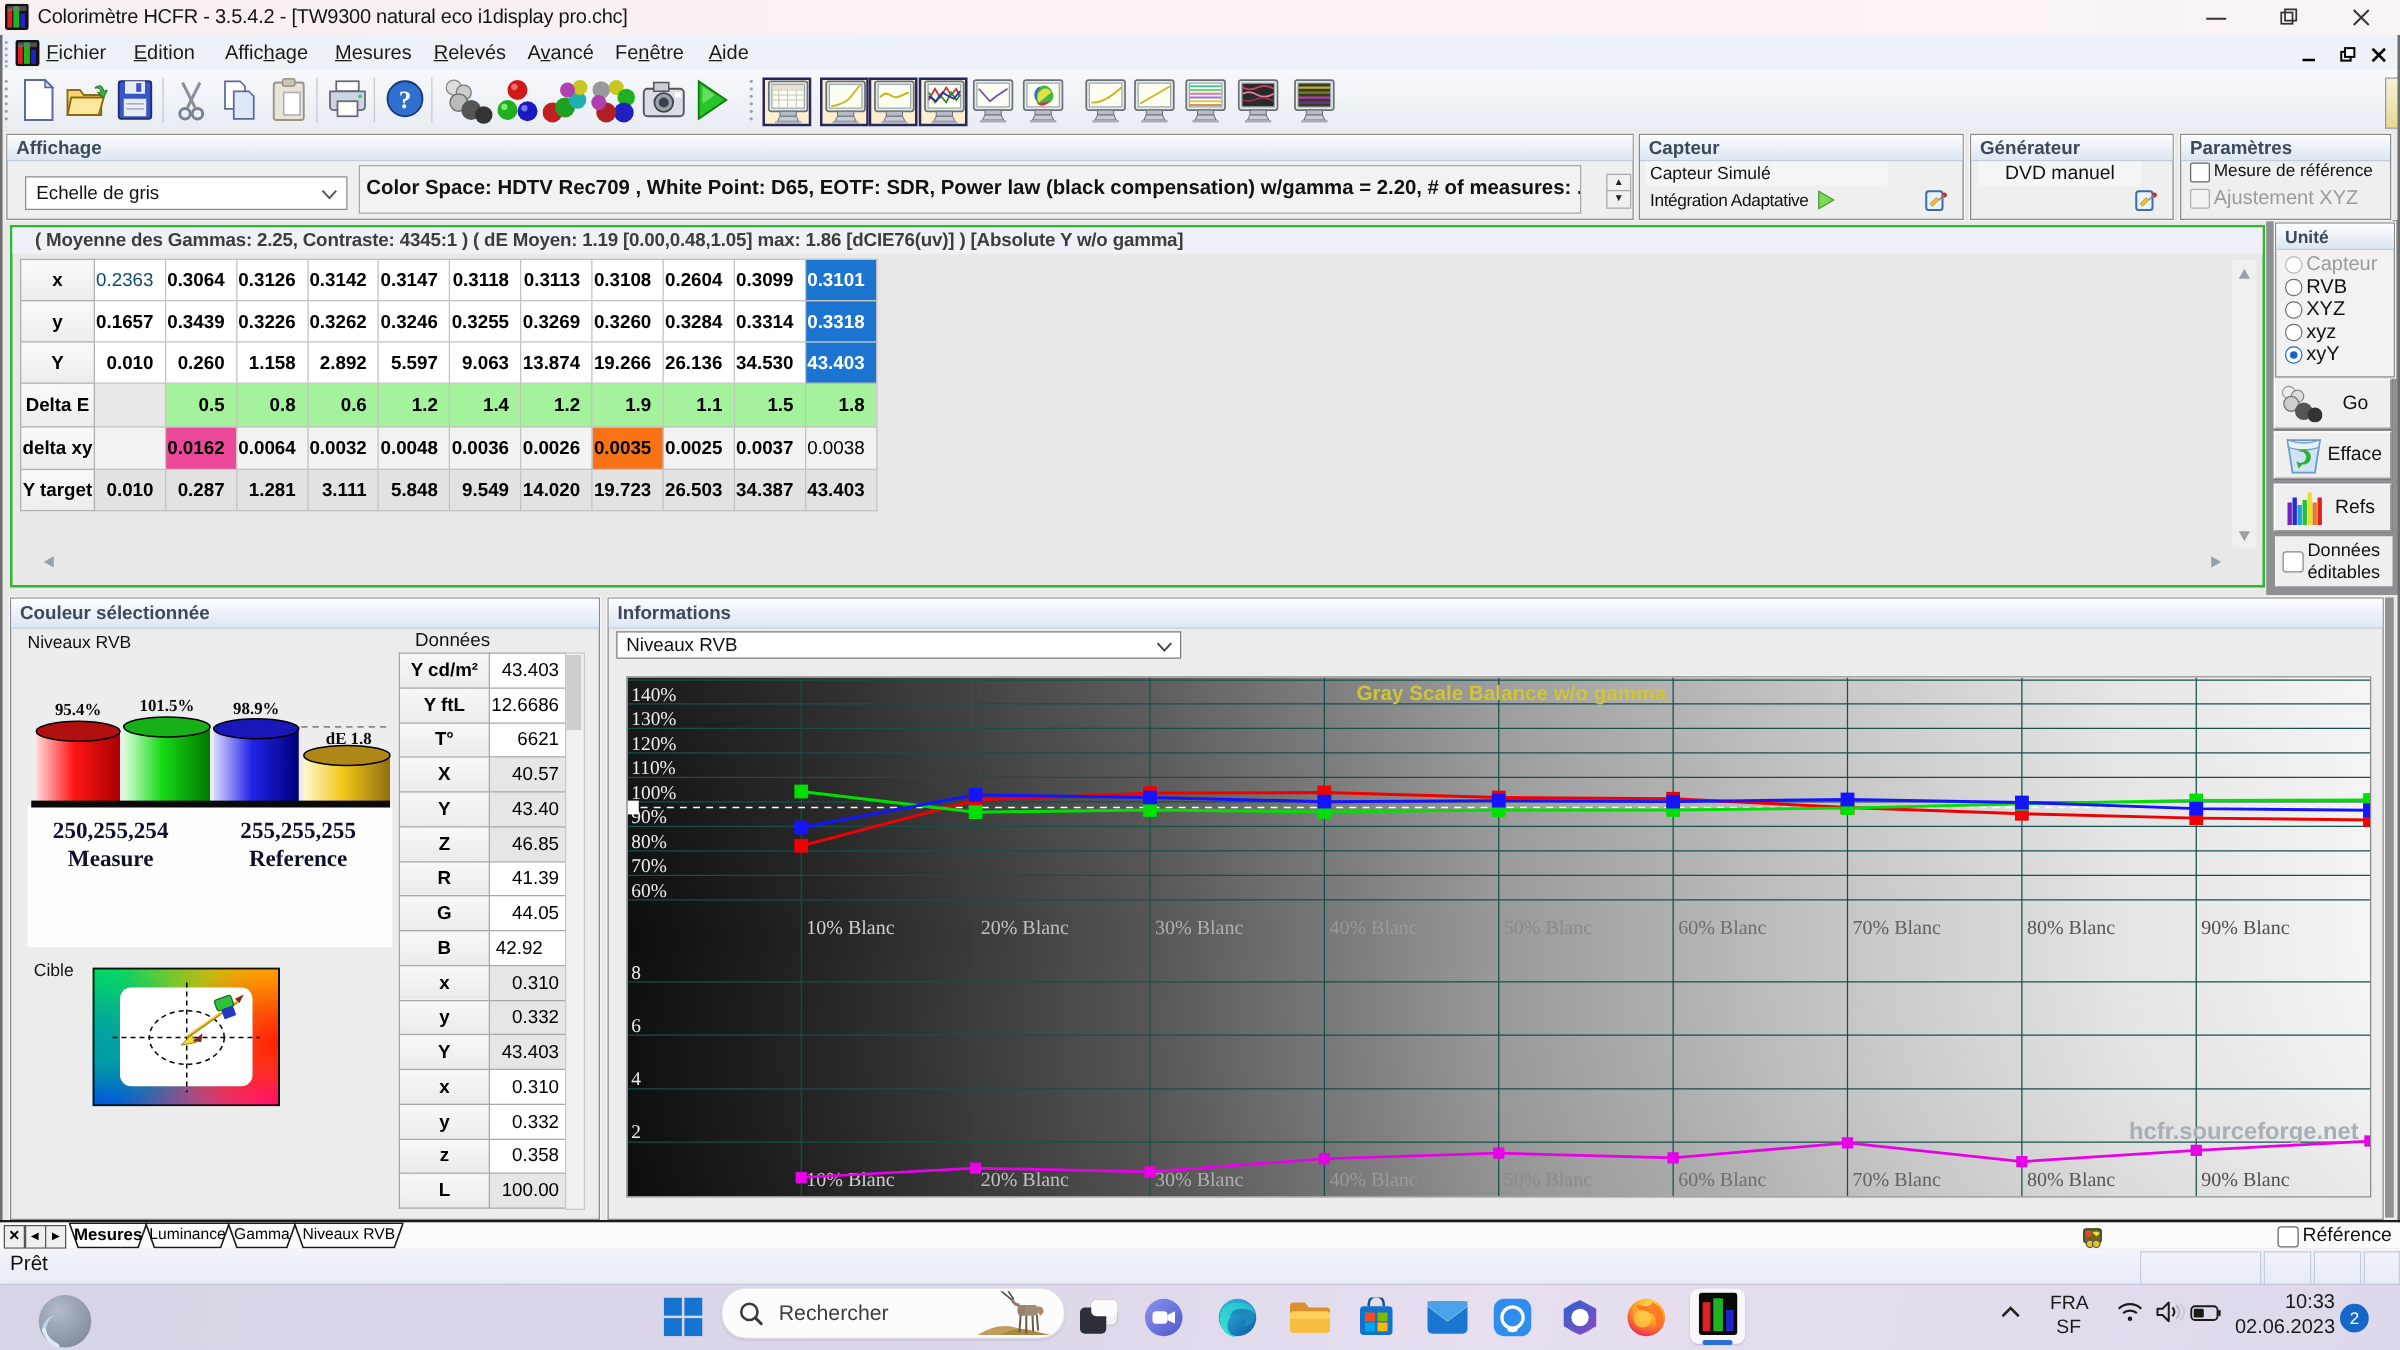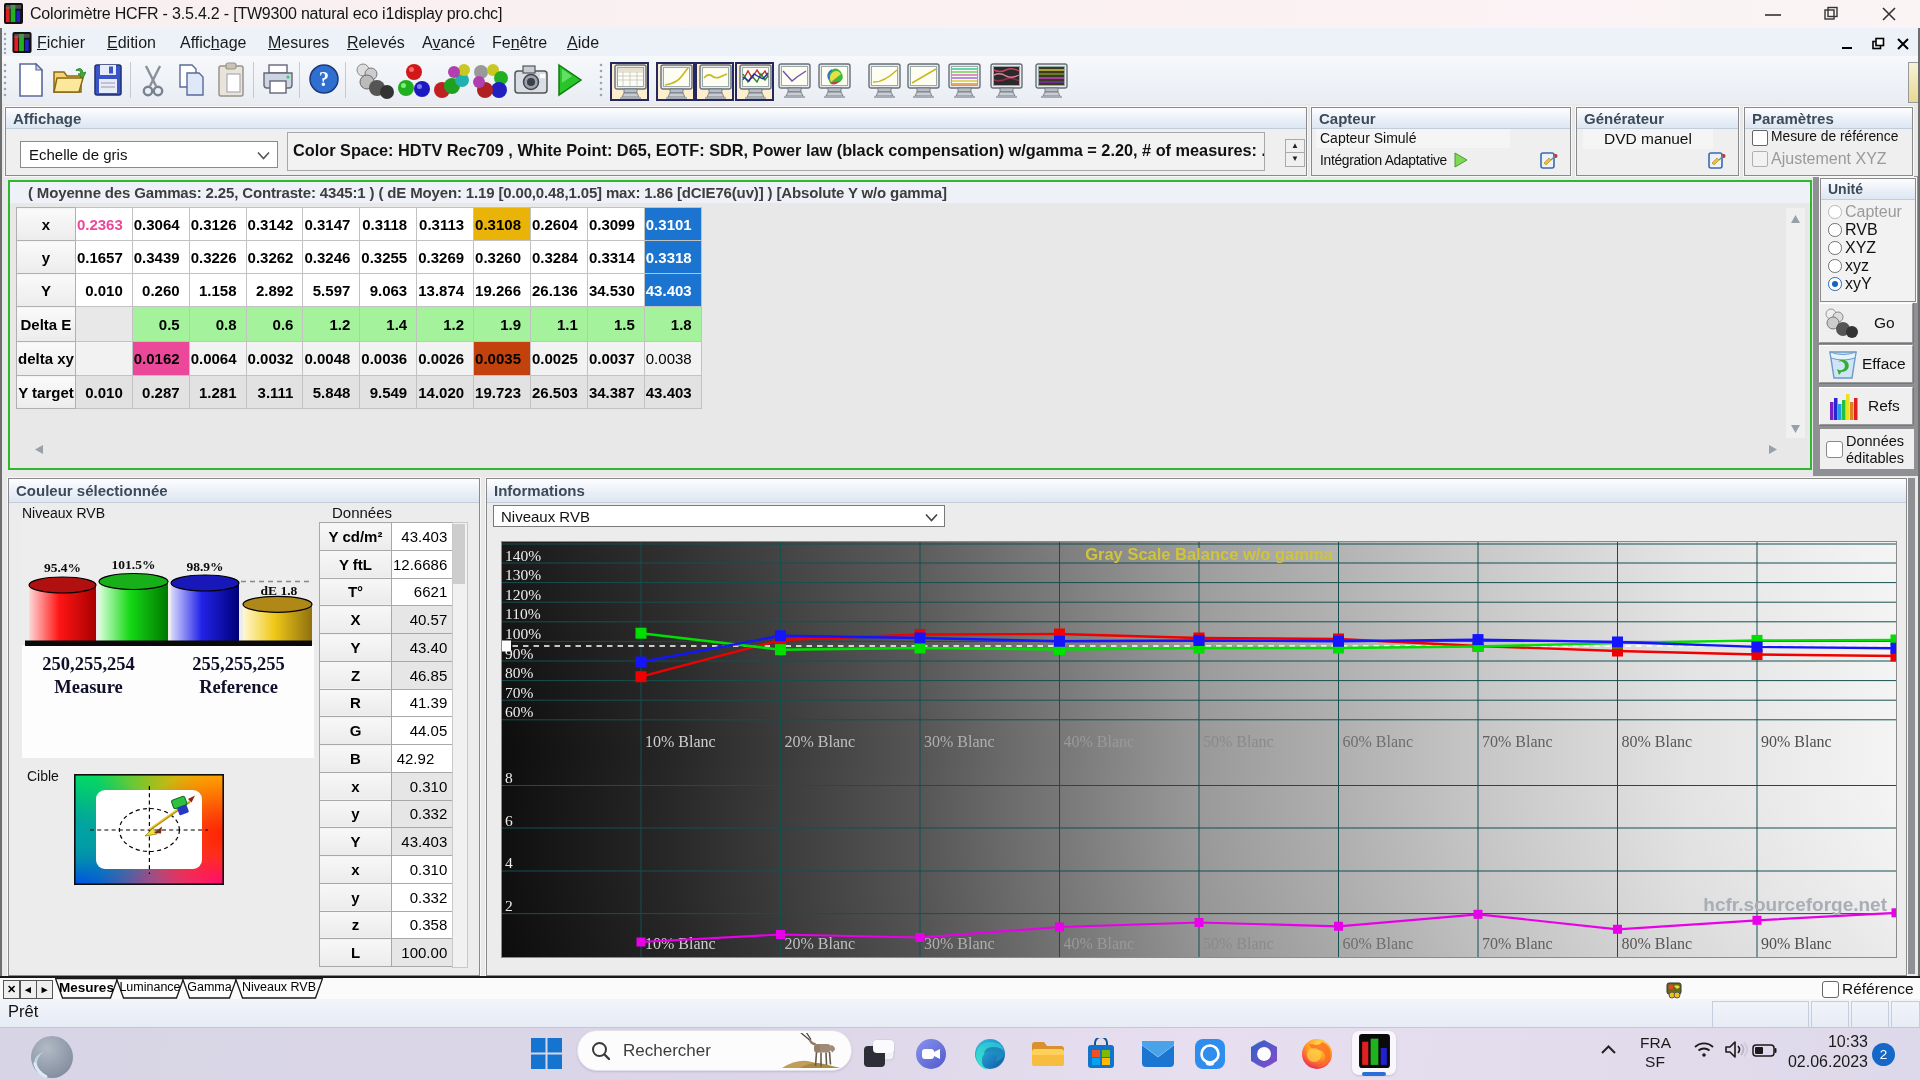--- a/index.html
+++ b/index.html
@@ -336,28 +336,28 @@
 <div style="position:absolute;left:1752px;top:151px;width:14px;height:14px;background:#f2f2f2;border:1px solid #b0b0b0;border-radius:2px;"></div>
 <div style="position:absolute;left:1771px;top:150px;width:140px;height:16px;font-size:16px;color:#9a9a9a;">Ajustement XYZ</div>
 <div style="position:absolute;left:8px;top:180px;width:1804px;height:290px;background:#e8e8e8;border:2px solid #2db82d;box-sizing:border-box;"></div>
 <div style="position:absolute;left:10px;top:182px;width:1800px;height:21px;background:#eef2f8;"></div>
 <div style="position:absolute;left:28px;top:184px;width:1760px;height:18px;font-size:15px;font-weight:bold;color:#3d3d3d;letter-spacing:-0.15px;">( Moyenne des Gammas: 2.25, Contraste: 4345:1 ) ( dE Moyen: 1.19 [0.00,0.48,1.05] max: 1.86 [dCIE76(uv)] ) [Absolute Y w/o gamma]</div>
 <table style="position:absolute;left:16px;top:207px;table-layout:fixed;border-collapse:collapse;font-size:15px;">
     <style>td{box-sizing:border-box;}</style>
     <tbody>
       <tr style="height:33px;">
         <td style="background:linear-gradient(#fafafa,#ececec);border:1px solid #b0b0b0;text-align:center;font-weight:bold;">x</td>
-        <td style="background:#fff;border:1px solid #c2c2c2;text-align:right;padding-right:9px;font-weight:bold;color:#ec4899;">0.2363</td>
+        <td style="background:#fff;border:1px solid #c2c2c2;text-align:right;padding-right:9px;font-weight:normal;color:#0c4a6e;">0.2363</td>
         <td style="background:#fff;border:1px solid #c2c2c2;text-align:right;padding-right:9px;font-weight:bold;color:#000;">0.3064</td>
         <td style="background:#fff;border:1px solid #c2c2c2;text-align:right;padding-right:9px;font-weight:bold;color:#000;">0.3126</td>
         <td style="background:#fff;border:1px solid #c2c2c2;text-align:right;padding-right:9px;font-weight:bold;color:#000;">0.3142</td>
         <td style="background:#fff;border:1px solid #c2c2c2;text-align:right;padding-right:9px;font-weight:bold;color:#000;">0.3147</td>
         <td style="background:#fff;border:1px solid #c2c2c2;text-align:right;padding-right:9px;font-weight:bold;color:#000;">0.3118</td>
         <td style="background:#fff;border:1px solid #c2c2c2;text-align:right;padding-right:9px;font-weight:bold;color:#000;">0.3113</td>
-        <td style="background:#eab308;border:1px solid #c2c2c2;text-align:right;padding-right:9px;font-weight:bold;color:#000;">0.3108</td>
+        <td style="background:#ffffff;border:1px solid #c2c2c2;text-align:right;padding-right:9px;font-weight:bold;color:#000;">0.3108</td>
         <td style="background:#fff;border:1px solid #c2c2c2;text-align:right;padding-right:9px;font-weight:bold;color:#000;">0.2604</td>
         <td style="background:#fff;border:1px solid #c2c2c2;text-align:right;padding-right:9px;font-weight:bold;color:#000;">0.3099</td>
         <td style="background:#1b75d0;border:1px solid #c2c2c2;text-align:right;padding-right:9px;font-weight:bold;color:#fff;">0.3101</td>
       </tr>
       <tr style="height:33px;">
         <td style="background:linear-gradient(#fafafa,#ececec);border:1px solid #b0b0b0;text-align:center;font-weight:bold;">y</td>
         <td style="background:#fff;border:1px solid #c2c2c2;text-align:right;padding-right:9px;font-weight:bold;color:#000;">0.1657</td>
         <td style="background:#fff;border:1px solid #c2c2c2;text-align:right;padding-right:9px;font-weight:bold;color:#000;">0.3439</td>
         <td style="background:#fff;border:1px solid #c2c2c2;text-align:right;padding-right:9px;font-weight:bold;color:#000;">0.3226</td>
         <td style="background:#fff;border:1px solid #c2c2c2;text-align:right;padding-right:9px;font-weight:bold;color:#000;">0.3262</td>
@@ -399,21 +399,21 @@
       </tr>
       <tr style="height:34px;">
         <td style="background:linear-gradient(#fafafa,#ececec);border:1px solid #b0b0b0;text-align:center;font-weight:bold;">delta xy</td>
         <td style="background:#f2f2f2;border:1px solid #c2c2c2;text-align:right;padding-right:9px;font-weight:bold;color:#000;"></td>
         <td style="background:#ec4899;border:1px solid #c2c2c2;text-align:center;padding-right:9px;font-weight:bold;color:#000;">0.0162</td>
         <td style="background:#f2f2f2;border:1px solid #c2c2c2;text-align:right;padding-right:9px;font-weight:bold;color:#000;">0.0064</td>
         <td style="background:#f2f2f2;border:1px solid #c2c2c2;text-align:right;padding-right:9px;font-weight:bold;color:#000;">0.0032</td>
         <td style="background:#f2f2f2;border:1px solid #c2c2c2;text-align:right;padding-right:9px;font-weight:bold;color:#000;">0.0048</td>
         <td style="background:#f2f2f2;border:1px solid #c2c2c2;text-align:right;padding-right:9px;font-weight:bold;color:#000;">0.0036</td>
         <td style="background:#f2f2f2;border:1px solid #c2c2c2;text-align:right;padding-right:9px;font-weight:bold;color:#000;">0.0026</td>
-        <td style="background:#c2410c;border:1px solid #c2c2c2;text-align:center;padding-right:9px;font-weight:bold;color:#000;">0.0035</td>
+        <td style="background:#f97316;border:1px solid #c2c2c2;text-align:center;padding-right:9px;font-weight:bold;color:#000;">0.0035</td>
         <td style="background:#f2f2f2;border:1px solid #c2c2c2;text-align:right;padding-right:9px;font-weight:bold;color:#000;">0.0025</td>
         <td style="background:#f2f2f2;border:1px solid #c2c2c2;text-align:right;padding-right:9px;font-weight:bold;color:#000;">0.0037</td>
         <td style="background:#f2f2f2;border:1px solid #c2c2c2;text-align:right;padding-right:9px;font-weight:normal;color:#000;">0.0038</td>
       </tr>
       <tr style="height:33px;">
         <td style="background:linear-gradient(#fafafa,#ececec);border:1px solid #b0b0b0;text-align:center;font-weight:bold;">Y target</td>
         <td style="background:#e2e2e2;border:1px solid #c2c2c2;text-align:right;padding-right:9px;font-weight:bold;color:#000;">0.010</td>
         <td style="background:#e2e2e2;border:1px solid #c2c2c2;text-align:right;padding-right:9px;font-weight:bold;color:#000;">0.287</td>
         <td style="background:#e2e2e2;border:1px solid #c2c2c2;text-align:right;padding-right:9px;font-weight:bold;color:#000;">1.281</td>
         <td style="background:#e2e2e2;border:1px solid #c2c2c2;text-align:right;padding-right:9px;font-weight:bold;color:#000;">3.111</td>

